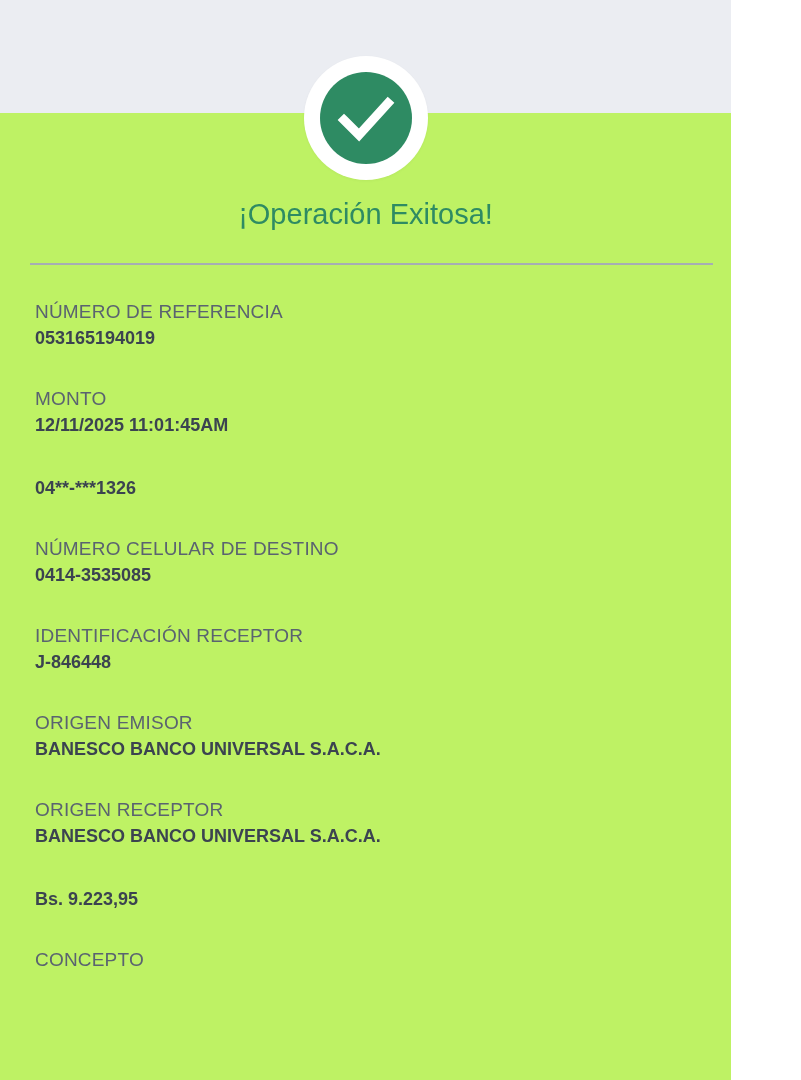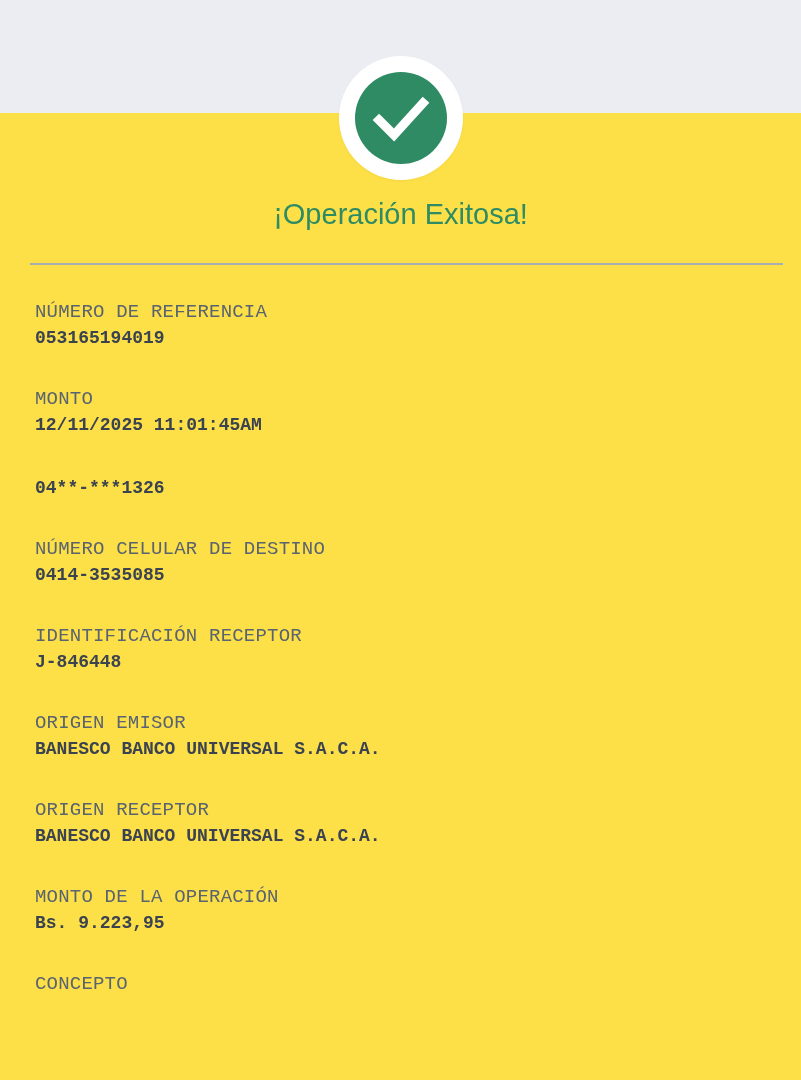--- a/index.html
+++ b/index.html
@@ -3,23 +3,23 @@
 <meta charset="utf-8">
 <style>
   html, body {
     margin: 0;
     padding: 0;
     background: #ffffff;
     font-family: "Liberation Sans", "DejaVu Sans", sans-serif;
   }
   .screen {
     position: relative;
-    width: 801px;
+    width: 731px;
     height: 1080px;
-    background: #fde047;
+    background: #bef264;
     overflow: hidden;
   }
   
   .top-band {
     width: 100%;
     height: 113px;
     background: var(--band-gray, #EBEDF2);
   }
   
   .badge-wrap {
@@ -58,21 +58,20 @@
   
   .divider {
     margin: 32px 18px 0 30px;
     height: 0;
     border: none;
     border-top: 2px solid var(--divider-gray, #A6AEB4);
   }
   
   .fields {
     padding: 35px 40px 0 35px;
-    font-family: Liberation Mono, monospace;
   }
   .field {
     margin-bottom: 34px;
   }
   .field-label {
     display: block;
     font-size: 19px;
     line-height: 24px;
     font-weight: 400;
     color: var(--label-gray, #5A6370);
@@ -134,21 +133,20 @@
       <span class="field-label">ORIGEN EMISOR</span>
       <span class="field-value">BANESCO BANCO UNIVERSAL S.A.C.A.</span>
     </div>
 
     <div class="field">
       <span class="field-label">ORIGEN RECEPTOR</span>
       <span class="field-value">BANESCO BANCO UNIVERSAL S.A.C.A.</span>
     </div>
 
     <div class="field">
-      <span class="field-label">MONTO DE LA OPERACIÓN</span>
       <span class="field-value">Bs. 9.223,95</span>
     </div>
 
     <div class="field">
       <span class="field-label">CONCEPTO</span>
     </div>
   </div>
 
 </div>
 

